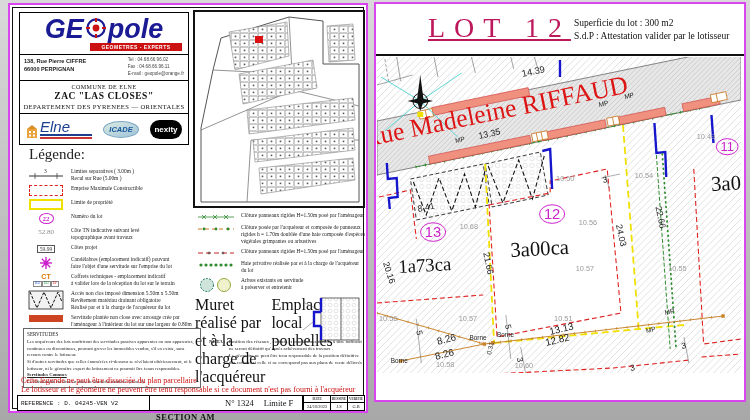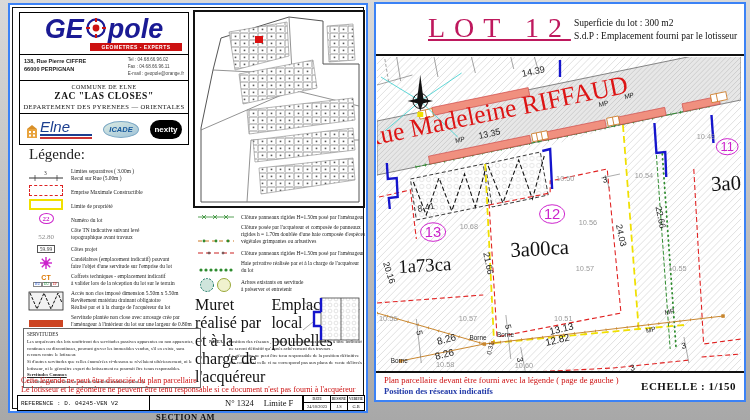--- a/index.html
+++ b/index.html
@@ -1,18 +1,18 @@
 <!DOCTYPE html>
 <html><head>
 <meta charset="utf-8">
 <style>
   * { margin:0; padding:0; box-sizing:border-box; }
   body { width:750px; height:420px; position:relative; overflow:hidden;
          background:linear-gradient(#d9d9d9, #a8a8a8); font-family:"Liberation Serif", serif; color:#111; }
-  .page { position:absolute; background:#fff; border:2px solid #3b82f6;padding-left:10px; }
+  .page { position:absolute; background:#fff; border:2px solid #d946ef;padding-left:10px; }
   .page-inner { position:absolute; inset:2px; border:1px solid #111; }
 
   
   #page-left { left:8px; top:3px; width:360px; height:410px; }
   .company-block { position:absolute; left:6px; top:4px; width:170px; border:1px solid #000; background:#fff; }
   .logo-area { position:relative; height:42px; border-bottom:1px solid #000; padding:2px 4px; }
   .logo-row { display:flex; align-items:center; justify-content:center; gap:2px;
               font-family:"Liberation Sans", sans-serif; font-weight:bold; font-style:italic;
               font-size:27px; color:#1a1a94; line-height:1; margin-top:1px; }
   .logo-strip { position:absolute; right:6px; bottom:3px; width:92px; height:8px; background:#cc1111;
@@ -35,21 +35,21 @@
   .icade-logo { width:36px; height:17px; border-radius:50%; border:1px solid #7aa7c4;
                 background:linear-gradient(160deg,#dcebe2,#9fc3d8); display:flex; align-items:center; justify-content:center;
                 font-family:"Liberation Sans", sans-serif; font-weight:bold; font-style:italic; font-size:7.5px; color:#16589c; }
   .nexity-logo { width:32px; height:19px; border-radius:10px; background:#000000; display:flex; align-items:center;
                  justify-content:center; font-family:"Liberation Sans", sans-serif; font-weight:bold; font-size:8px; color:#fff; }
   .inset-map { position:absolute; left:180px; top:2px; width:172px; height:198px; border:2px solid #111; background:#fff; }
   .legend-title { position:absolute; left:16px; top:138px; font-size:15px; color:#222; }
   .legend-col { position:absolute; display:flex; flex-direction:column; gap:3px; }
   #legend-left { left:12px; top:160px; width:168px; }
   #legend-right { left:182px; top:204px; width:170px; }
-  .li { display:flex; align-items:flex-end; gap:4px; }
+  .li { display:flex; align-items:flex-start; gap:4px; }
   .li .sym { width:42px; flex:0 0 42px; display:flex; align-items:center; justify-content:center; min-height:9px; }
   .li .txt { font-size:5.4px; line-height:1.3; white-space:pre-line; color:#222; }
   .sym-emprise { width:34px; height:11px; border:1.2px dashed #dd2222; }
   .sym-limite { width:34px; height:11px; border:2px solid #f0e000; }
   .sym-oval { min-width:15px; height:11px; border:1.2px solid #cc22cc; border-radius:50%; color:#cc22cc;
               font-size:7px; font-weight:bold; display:flex; align-items:center; justify-content:center; }
   .sym-gray { color:#8a8a8a; font-size:7px; }
   .sym-box { border:1px solid #555; color:#444; font-size:5.5px; padding:0 2px; }
   .sym-ct { display:flex; flex-direction:column; align-items:center; line-height:1; }
   .sym-ct .ct { color:#dd7700; font-weight:bold; font-size:7px; font-family:"Liberation Sans", sans-serif; }
@@ -385,21 +385,21 @@
     </div>
   </div>
  </div>
 </div>
 
 <div class="page" id="page-right">
   <div class="plan-header">
     <div class="lot-title">LOT  12</div>
     <div class="lot-meta">
       <div>Superficie  du lot : 300 m2</div>
-      <div>S.d.P : Emplacement fourni par le lotisseur</div>
+      <div>S.d.P : Attestation valider par le lotisseur</div>
     </div>
   </div>
 
   <svg id="plan-svg" viewBox="0 0 370 316" preserveAspectRatio="none">
     <defs>
       <pattern id="lotHatch" width="7" height="7" patternUnits="userSpaceOnUse">
         <rect width="7" height="7" fill="#ffffff"></rect>
         <path d="M-1,8 L8,-1 M-1,15 L15,-1" stroke="#dcdcdc" stroke-width="0.9"></path>
       </pattern>
       <pattern id="streetHatch" width="5" height="5" patternUnits="userSpaceOnUse">
@@ -544,20 +544,13 @@
         <text x="14" y="306" fill="#222" font-size="6.5" font-family="Liberation Sans, sans-serif">Borne</text>
         <text x="230" y="126" fill="#222" font-size="8.5" font-family="Liberation Sans, sans-serif" transform="rotate(-12 230 126)">3</text>
         <text x="310" y="292" fill="#222" font-size="8.5" font-family="Liberation Sans, sans-serif" transform="rotate(-12 310 292)">3</text>
         <text x="258" y="314" fill="#222" font-size="8.5" font-family="Liberation Sans, sans-serif" transform="rotate(-12 258 314)">3</text>
         <text x="130" y="268" fill="#222" font-size="8.5" font-family="Liberation Sans, sans-serif" transform="rotate(78 130 268)">5</text>
         <text x="40" y="274" fill="#222" font-size="8.5" font-family="Liberation Sans, sans-serif" transform="rotate(78 40 274)">5</text>
         <text x="142" y="301" fill="#222" font-size="8.5" font-family="Liberation Sans, sans-serif" transform="rotate(78 142 301)">3</text>
       </g>
   </svg>
 
-  <div class="plan-footer">
-    <div class="pf-left">
-      <div class="pf-l1">Plan parcellaire devant être fourni avec la légende ( page de gauche )</div>
-      <div class="pf-l2">Position des réseaux indicatifs</div>
-    </div>
-    <div class="pf-right">ECHELLE : 1/150</div>
-  </div>
 </div>
 
 </body></html>

